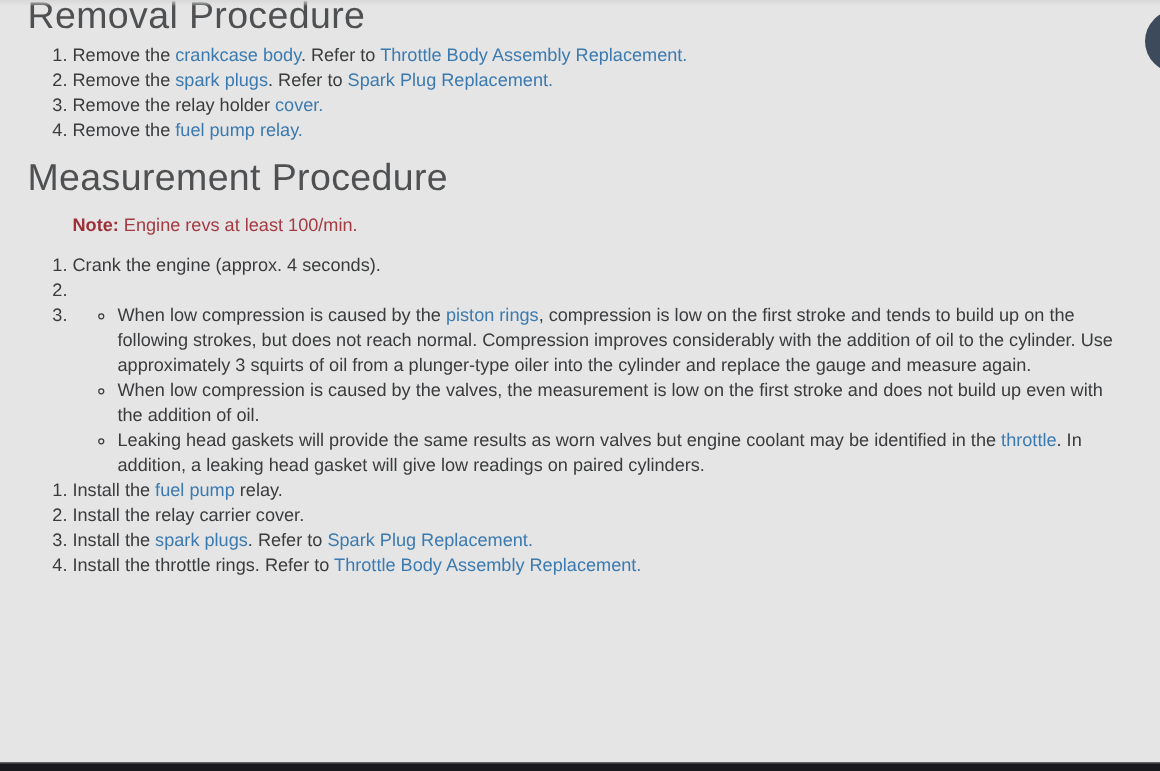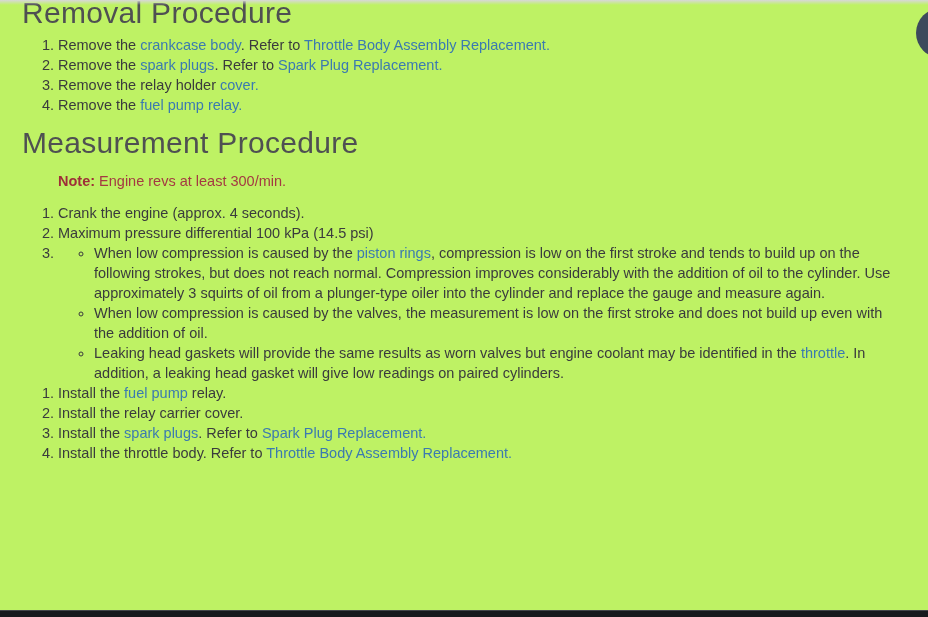--- a/index.html
+++ b/index.html
@@ -1,19 +1,19 @@
 <!DOCTYPE html>
 <html><head>
 <meta charset="utf-8">
 <style>
   html,body{margin:0;padding:0;background:#fff;}
   .page{
     position:relative;
     width:928px;height:617px;
-    background:#bef264;
+    background:#e5e5e5;
     overflow:hidden;
     font-family:"Liberation Sans", sans-serif;
     font-size:14.5px;
     line-height:20px;
     color:#3a3b3d;
   }
   .top-shadow{
     position:absolute;top:0;left:0;right:0;height:5px;
     background:linear-gradient(to bottom,#d8d8d8,rgba(255,255,255,0));
     pointer-events:none;
@@ -55,39 +55,39 @@
     <h1 class="first">Removal Procedure</h1>
     <ol class="steps">
       <li><span>Remove the </span><a class="lnk">crankcase body</a><span>. Refer to </span><a class="lnk">Throttle Body Assembly Replacement.</a></li>
       <li><span>Remove the </span><a class="lnk">spark plugs</a><span>. Refer to </span><a class="lnk">Spark Plug Replacement.</a></li>
       <li><span>Remove the relay holder </span><a class="lnk">cover.</a></li>
       <li><span>Remove the </span><a class="lnk">fuel pump relay.</a></li>
     </ol>
 
     <h1>Measurement Procedure</h1>
 
-    <div class="note"><b>Note:</b><span> Engine revs at least 300/min.</span></div>
+    <div class="note"><b>Note:</b><span> Engine revs at least 100/min.</span></div>
 
     <ol class="steps">
       <li><span>Crank the engine (approx. 4 seconds).</span></li>
-      <li><div class="cont">Maximum pressure differential 100 kPa (14.5 psi)</div></li>
+      <li></li>
       <li>
         <ul class="sub">
           <li><span>When low compression is caused by the </span><a class="lnk">piston rings</a><span>, compression is low on the first stroke and tends to build up on the following strokes, but does not reach normal. Compression improves considerably with the addition of oil to the cylinder. Use approximately 3 squirts of oil from a plunger-type oiler into the cylinder and replace the gauge and measure again.</span></li>
           <li><span>When low compression is caused by the valves, the measurement is low on the first stroke and does not build up even with the addition of oil.</span></li>
           <li><span>Leaking head gaskets will provide the same results as worn valves but engine coolant may be identified in the </span><a class="lnk">throttle</a><span>. In addition, a leaking head gasket will give low readings on paired cylinders.</span></li>
         </ul>
       </li>
     </ol>
 
     <ol class="steps">
       <li><span>Install the </span><a class="lnk">fuel pump</a><span> relay.</span>
       </li>
       <li><span>Install the relay carrier cover.</span></li>
       <li><span>Install the </span><a class="lnk">spark plugs</a><span>. Refer to </span><a class="lnk">Spark Plug Replacement.</a></li>
-      <li><span>Install the throttle body. Refer to </span><a class="lnk">Throttle Body Assembly Replacement.</a></li>
+      <li><span>Install the throttle rings. Refer to </span><a class="lnk">Throttle Body Assembly Replacement.</a></li>
     </ol>
 
   </div>
 
   <div class="fab"></div>
   <div class="bottom-bar"></div>
 </div>
 
 </body></html>

